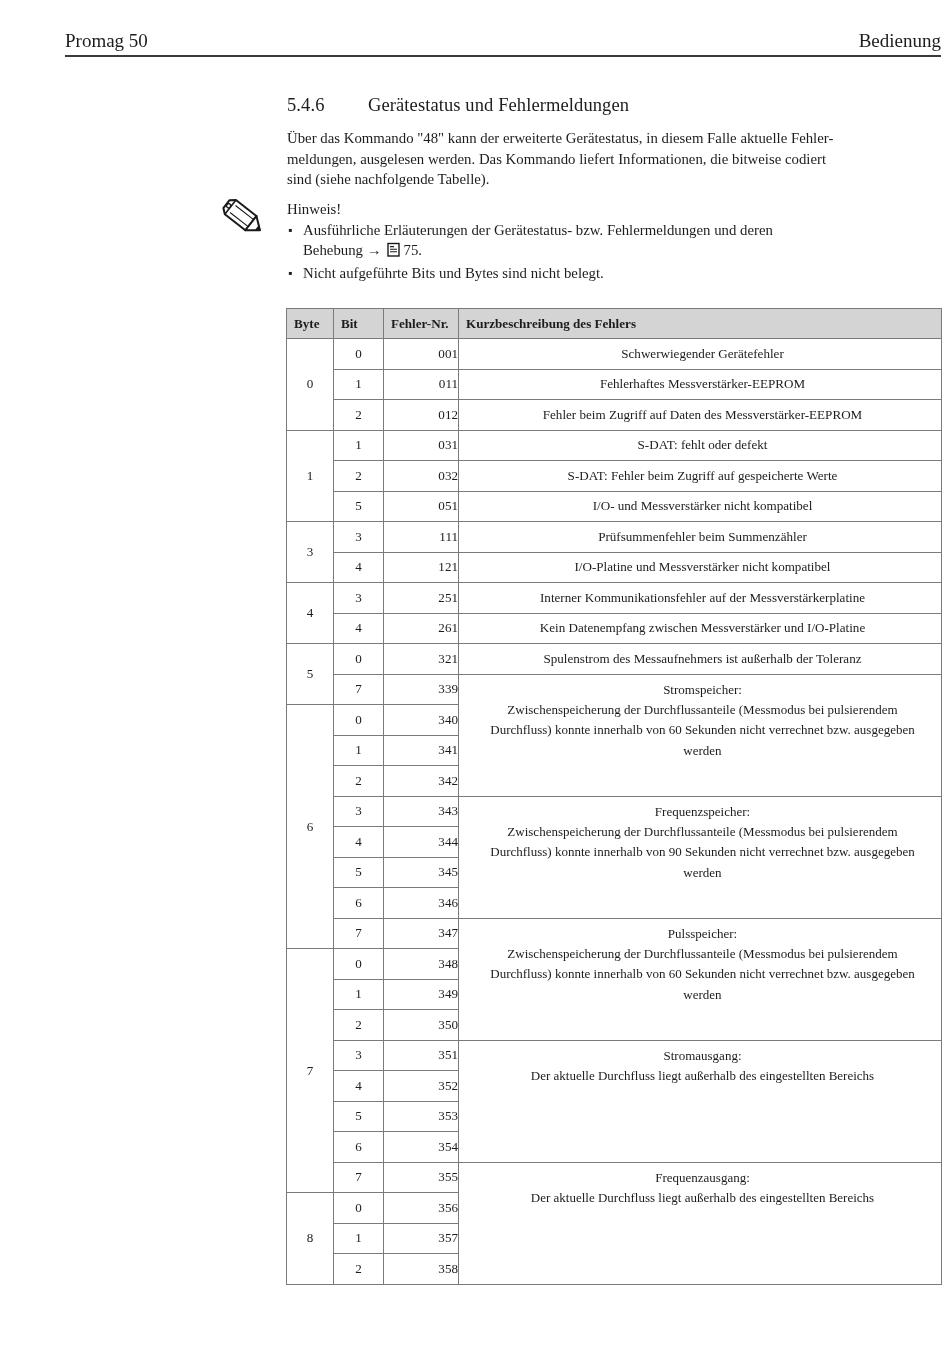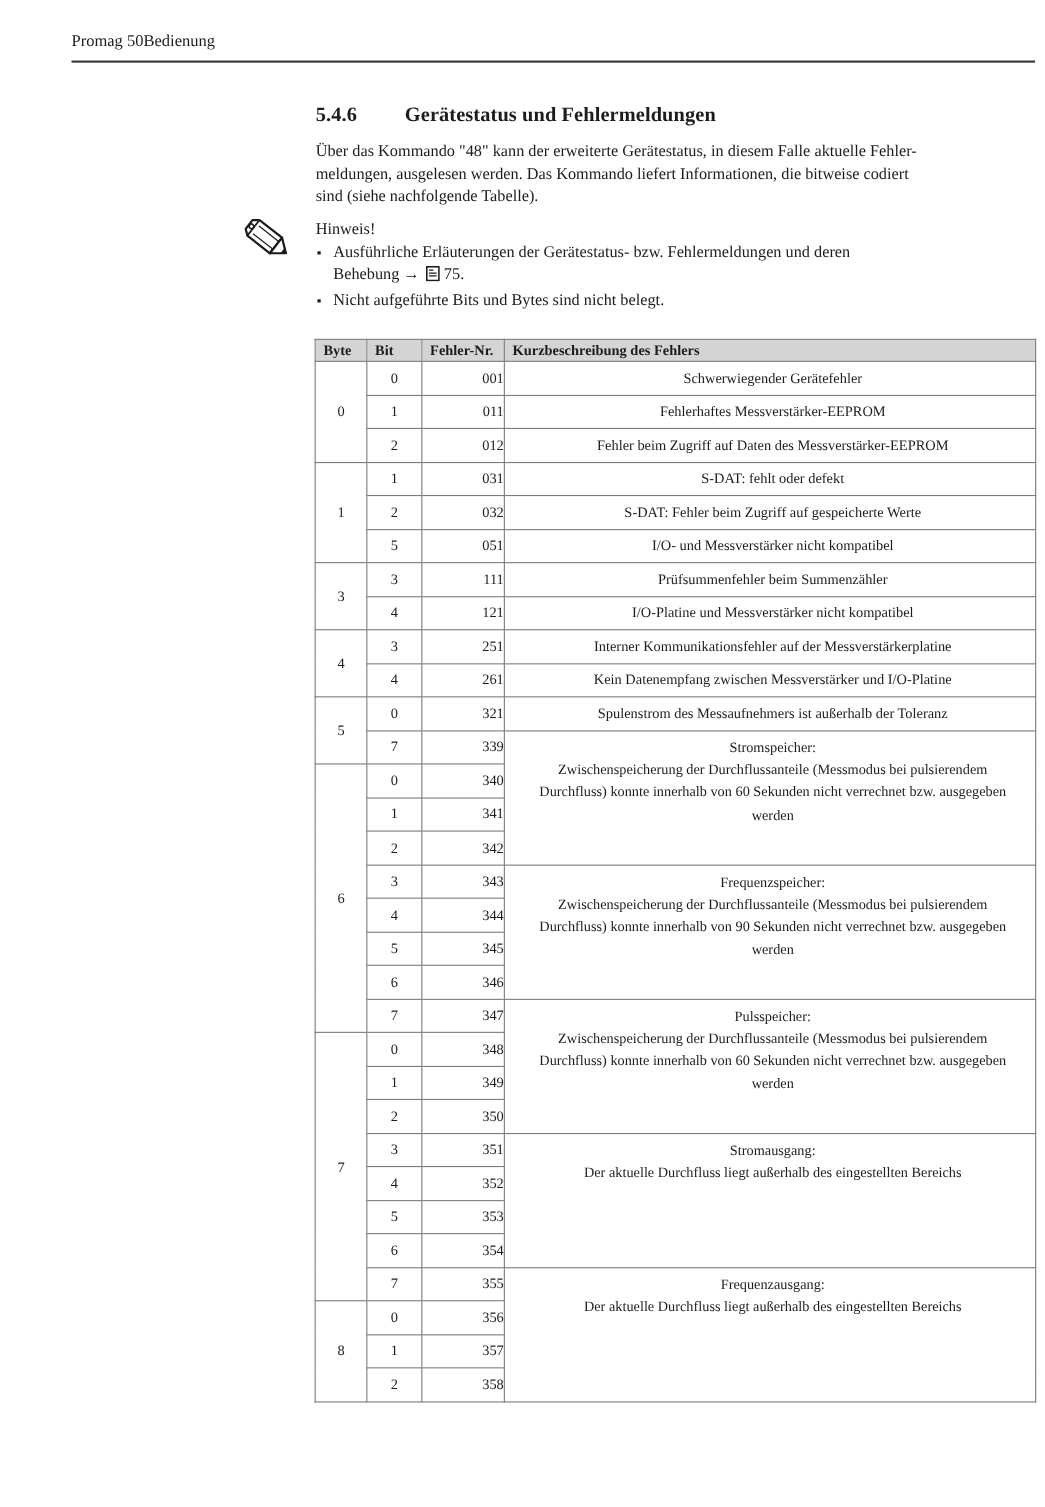--- a/index.html
+++ b/index.html
@@ -7,37 +7,37 @@
     width:950px; height:1370px; position:relative; overflow:hidden;
     font-family:"Liberation Serif","DejaVu Serif",serif;
     color:#1c1c1c;
     -webkit-font-smoothing:antialiased;
   }
   .page { position:absolute; inset:0; }
 
   
   .running-header {
     position:absolute; top:30px; left:65px; width:876px;
-    display:flex; justify-content:flex-start;
-    font-size:15px;
+    display:flex; justify-content:space-between;
+    font-size:19px;
   }
   .header-rule {
     position:absolute; top:55px; left:65px; width:876px; height:0;
     border-top:2px solid #3a3a3a;
   }
   .running-footer {
     position:absolute; top:1338px; left:65px; width:876px;
     display:flex; justify-content:space-between;
     font-size:15px;
   }
 
   
   .section-heading {
     position:absolute; top:95px; left:287px; margin:0;
-    font-size:18.5px; font-weight:bold; letter-spacing:0.1px;
+    font-size:18.5px; font-weight:normal; letter-spacing:0.1px;
     white-space:nowrap;
   }
   .section-heading .sec-num { display:inline-block; width:81px; }
 
   
   .intro {
     position:absolute; top:128px; left:287px; width:670px;
     font-size:14.8px; line-height:20.5px;
   }
 
@@ -61,21 +61,21 @@
     position:absolute; top:308px; left:286px;
     width:655px; border-collapse:collapse; table-layout:fixed;
     font-size:13.1px;
     border:1.5px solid #4f4f4f;
   }
   .error-table th, .error-table td {
     border:1px solid #7b7b7b;
     padding:0;
     overflow:hidden;
   }
-  .error-table thead tr { height:20px; }
+  .error-table thead tr { height:30px; }
   .error-table thead th {
     background:#d4d4d4;
     font-weight:bold; text-align:left;
     padding-left:7px;
   }
   .error-table tbody tr { height:30.5px; }
   .error-table td.col-byte  { text-align:center; vertical-align:middle; }
   .error-table td.col-bit   { text-align:center; vertical-align:middle; }
   .error-table td.col-nr    { text-align:right; vertical-align:middle; }
   .error-table td.col-desc  {

